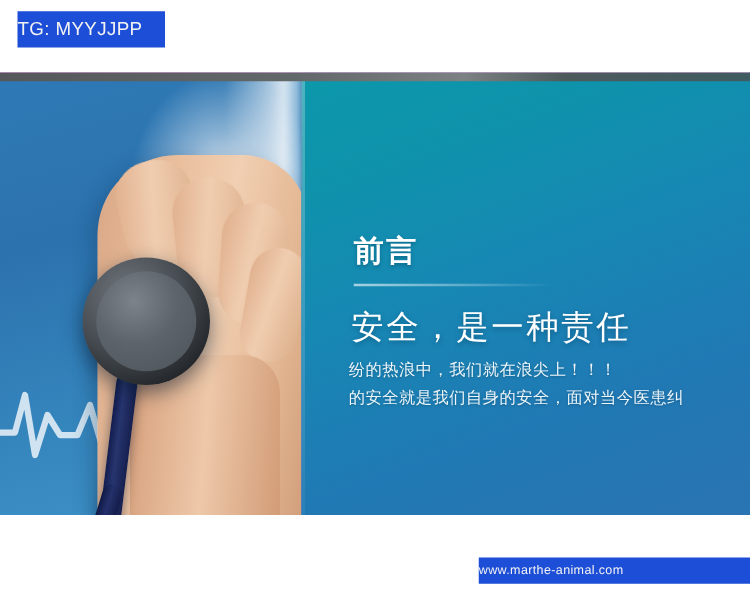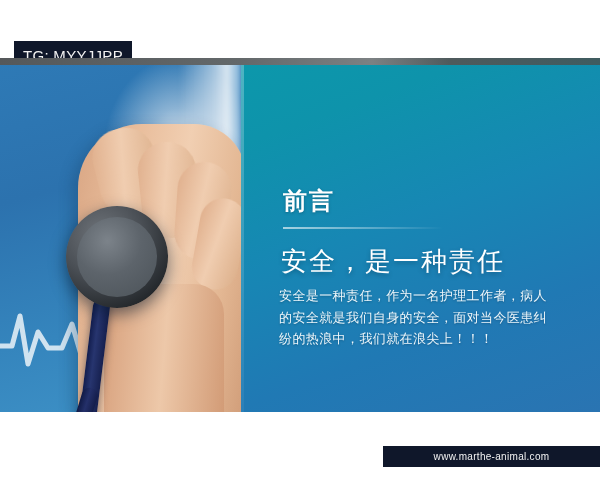--- a/index.html
+++ b/index.html
@@ -6,23 +6,23 @@
   html,body{margin:0;padding:0;}
   body{
     width:600px;height:480px;background:#ffffff;overflow:hidden;
     font-family:"Liberation Sans","DejaVu Sans",sans-serif;
     position:relative;
   }
   .page{position:absolute;inset:0;}
 
   
   .wm{
-    position:absolute;background:#0f172a;color:#f2f2f2;
-    display:flex;align-items:center;justify-content:center;
-    letter-spacing:.3px;white-space:nowrap;margin-top:32px;
+    position:absolute;background:#1d4ed8;color:#f2f2f2;
+    display:flex;align-items:center;
+    letter-spacing:.3px;white-space:nowrap;
   }
   .wm-top{left:14px;top:9px;width:118px;height:29px;font-size:15px;}
   .wm-bottom{right:0px;bottom:13px;width:217px;height:21px;font-size:10px;}
 
   
   .slide{
     position:absolute;left:0;top:58px;width:600px;height:354px;
     overflow:hidden;background:#ec4899;
   }
   .slide-topbar{
@@ -157,23 +157,22 @@
     <div class="textpanel">
       <div class="panel-edge"></div>
 
       <div class="kicker">前言</div>
 
       <div class="rule"></div>
 
       <div class="headline">安全，是一种责任</div>
 
       <div class="body">
-        <p>安全是一种责任，作为一名护理工作者，病人</p>
+        <p>纷的热浪中，我们就在浪尖上！！！</p>
         <p>的安全就是我们自身的安全，面对当今医患纠</p>
-        <p>纷的热浪中，我们就在浪尖上！！！</p>
       </div>
     </div>
   </div>
 
   <div class="wm wm-bottom">
     <span>www.marthe-animal.com</span>
   </div>
 
 </div>
 

